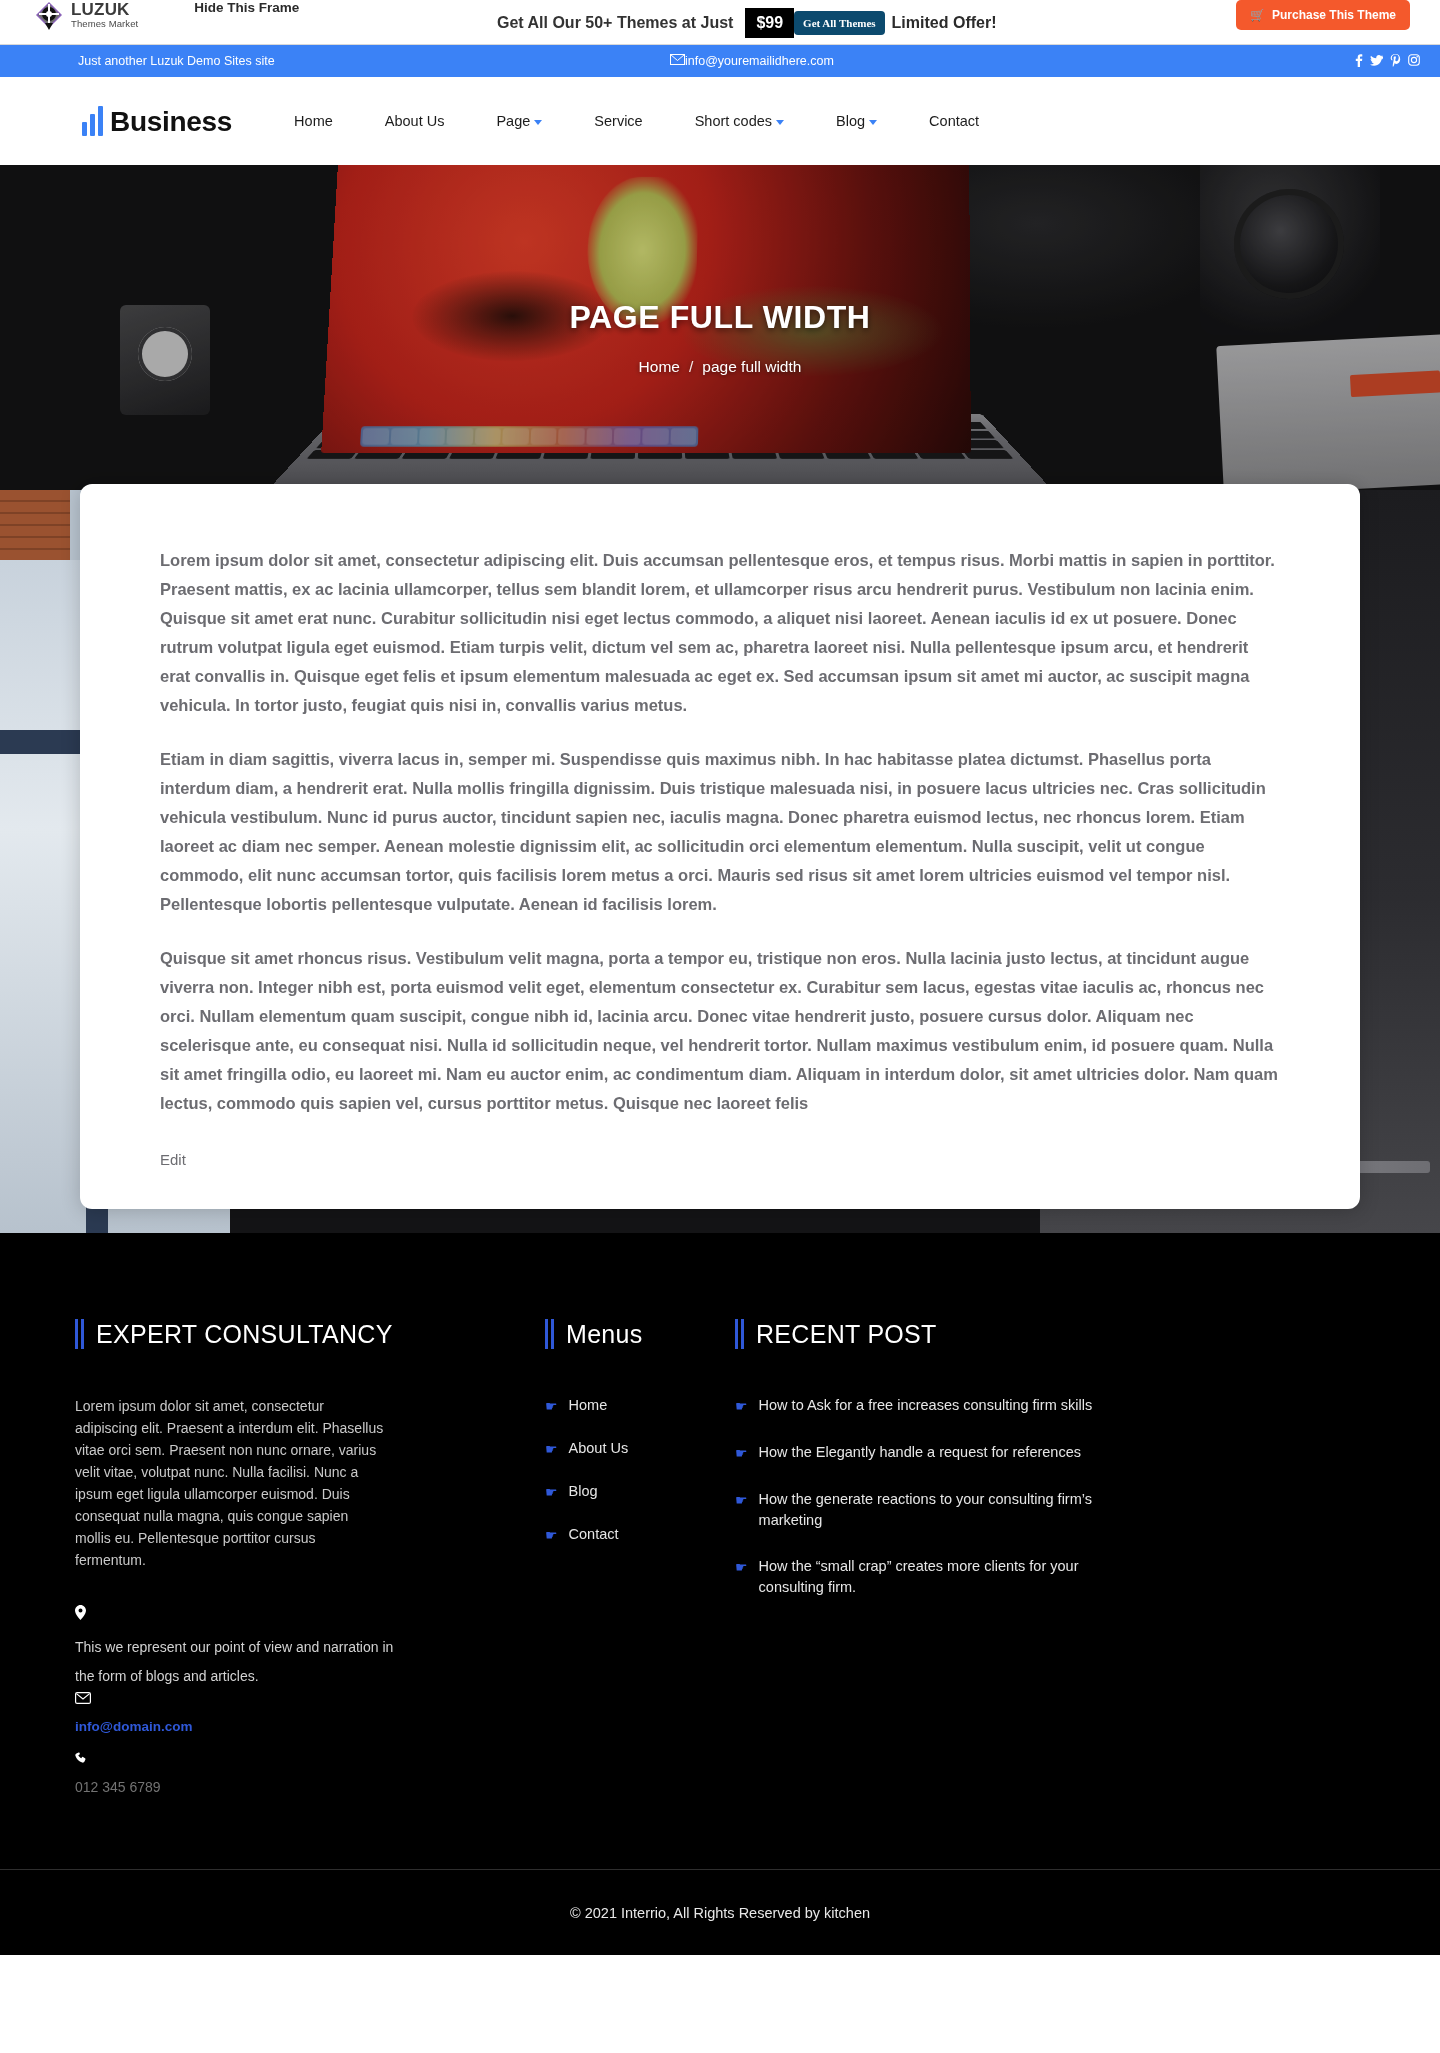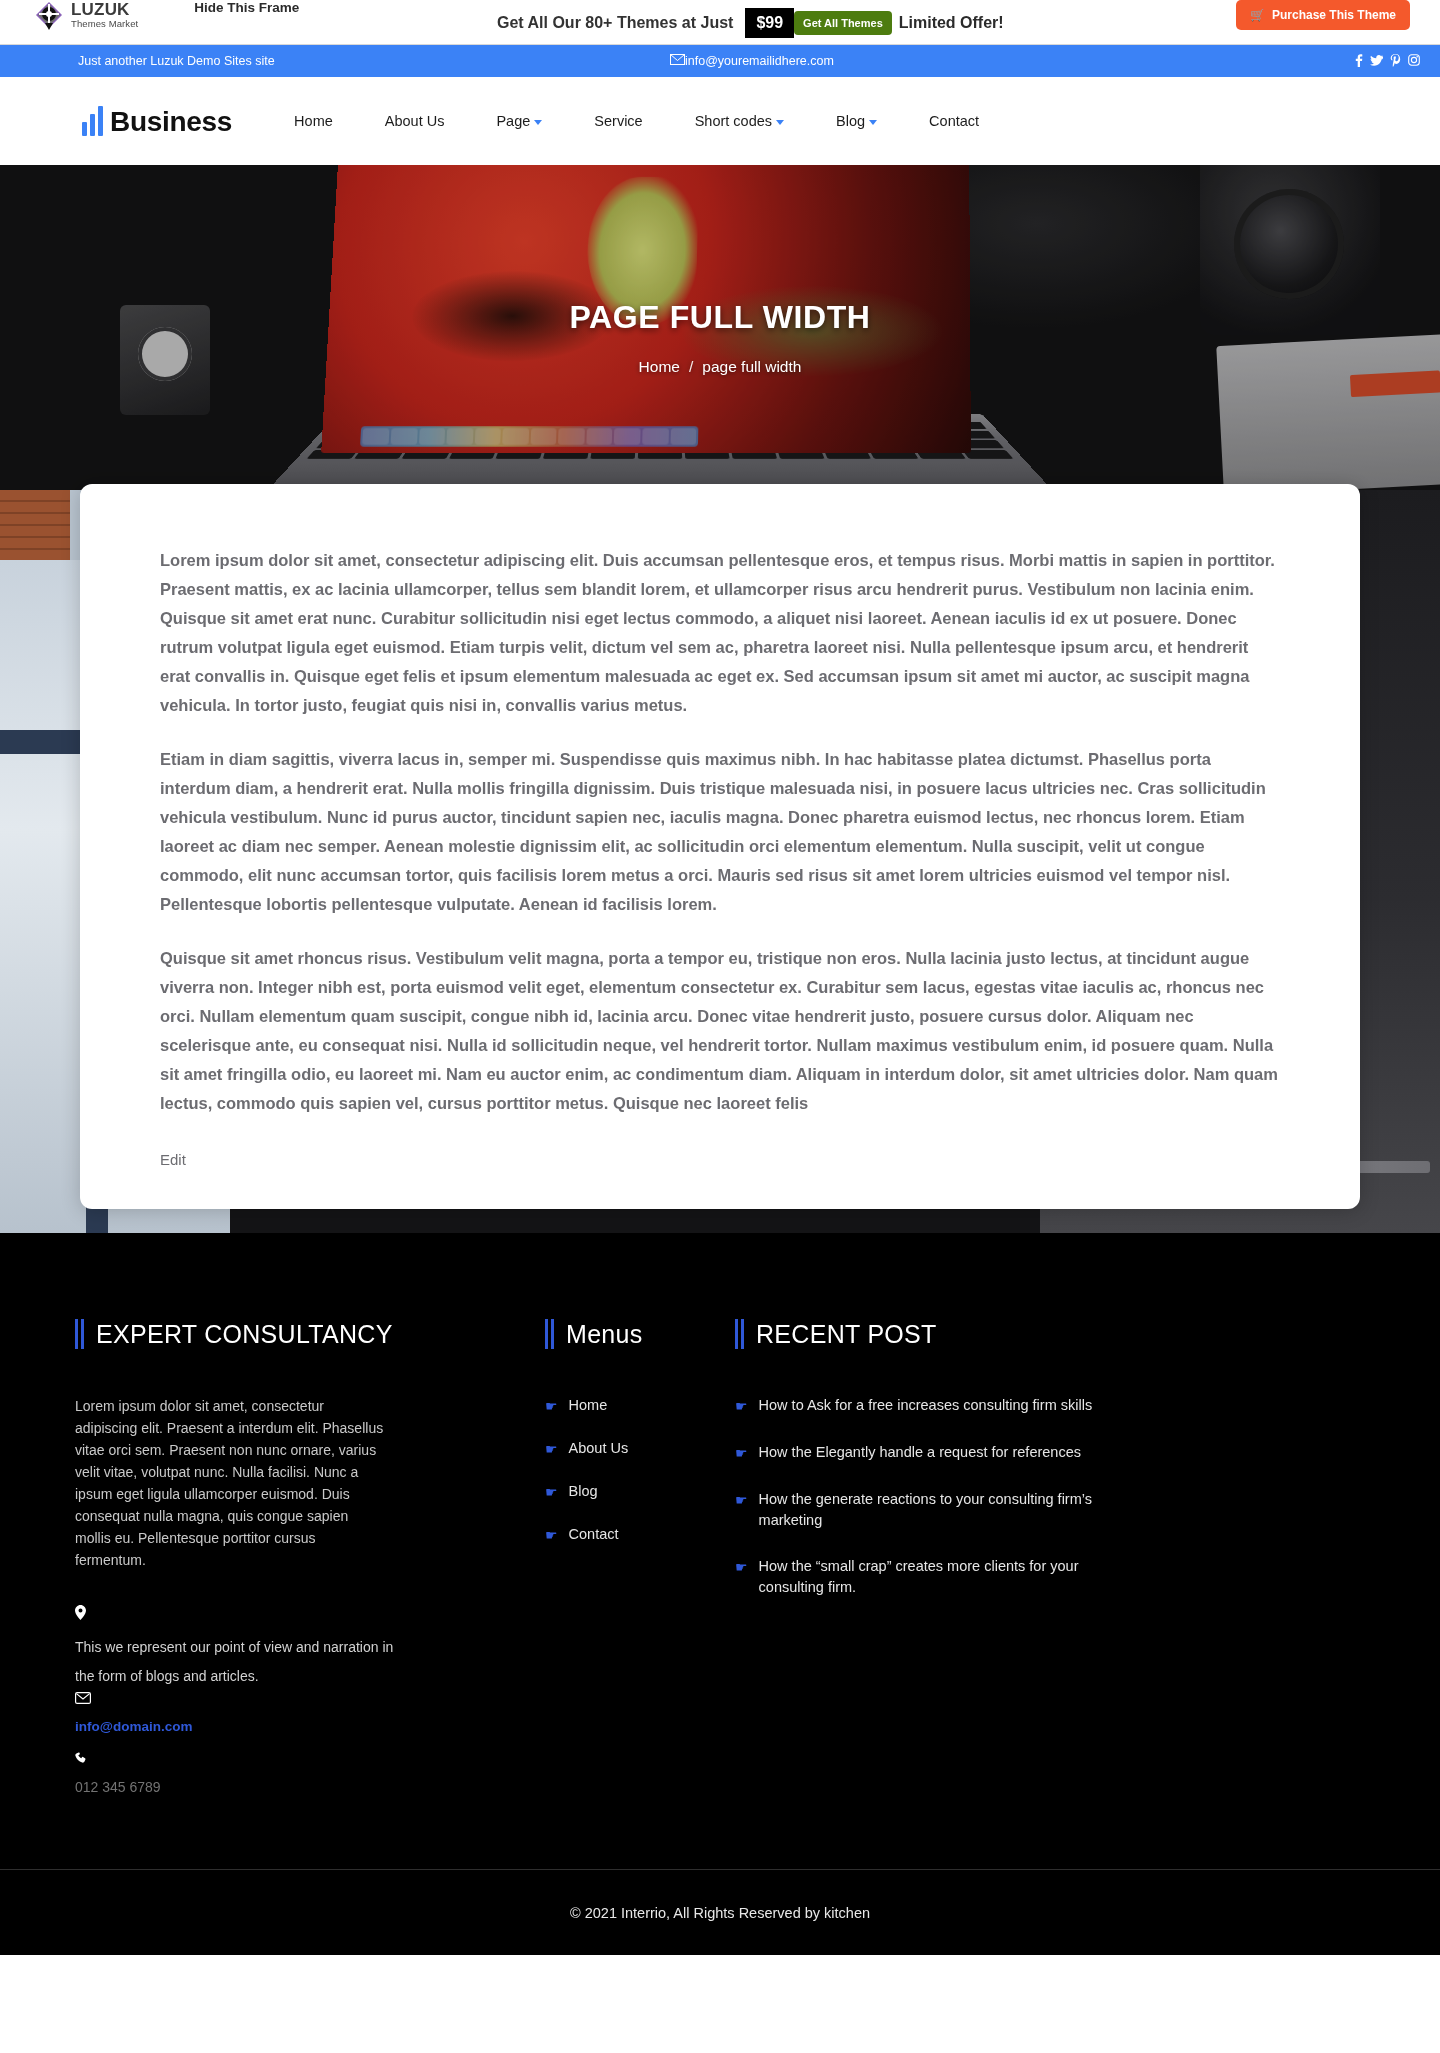--- a/index.html
+++ b/index.html
@@ -51,22 +51,22 @@
     height: 45px;
   }
   .promo-text {
     font-size: 16px; font-weight: bold; color: #333; white-space: nowrap;
   }
   .promo-price {
     background: #000; color: #fff; font-size: 16px; font-weight: bold;
     padding: 7px 11px; margin-left: 12px; line-height: 1;
   }
   .btn-orange {
-    background: #4d7c0f; color: #fff; border: none; border-radius: 4px;
-    font-family: Liberation Sans, sans-serif;
+    background: #0c4a6e; color: #fff; border: none; border-radius: 4px;
+    font-family: Liberation Serif, serif;
     font-size: 11px; font-weight: bold; padding: 6px 9px; cursor: pointer;
     white-space: nowrap;
   }
   .promo-limited {
     font-size: 16px; font-weight: bold; color: #2b2b2b; margin-left: 7px;
     white-space: nowrap;
   }
   .purchase-btn {
     position: absolute; right: 30px;
     background: #f4592c; color: #fff; border: none; border-radius: 5px;
@@ -348,21 +348,21 @@
     </span>
     <span class="luzuk-text">
       <span class="luzuk-name">LUZUK</span>
       <span class="luzuk-sub">Themes Market</span>
     </span>
   </div>
 
   <div class="hide-frame">Hide This Frame</div>
 
   <div class="promo-center">
-    <span class="promo-text">Get All Our 80+ Themes at Just</span>
+    <span class="promo-text">Get All Our 50+ Themes at Just</span>
     <span class="promo-price">$99</span>
     <button class="btn-orange">Get All Themes</button>
     <span class="promo-limited">Limited Offer!</span>
   </div>
 
   <button class="purchase-btn">
     <span class="cart-ico">🛒</span>
     <span>Purchase This Theme</span>
   </button>
 </div>

